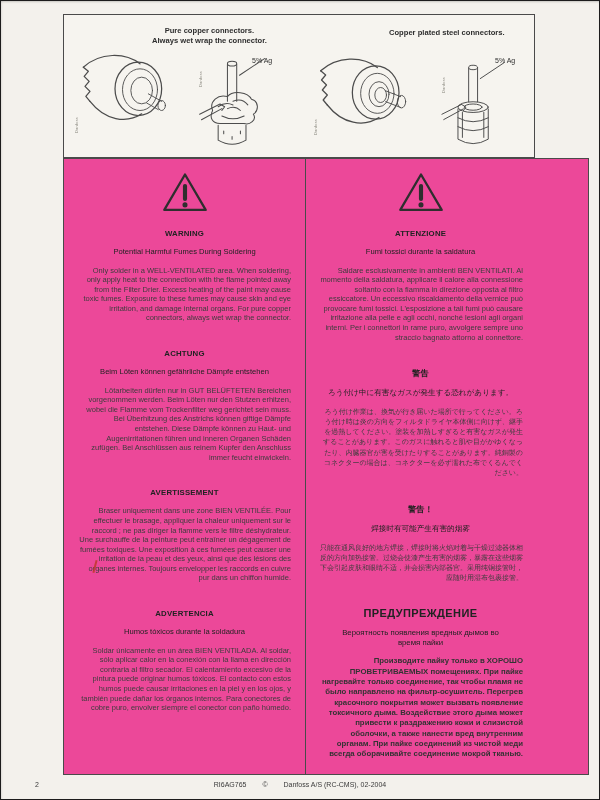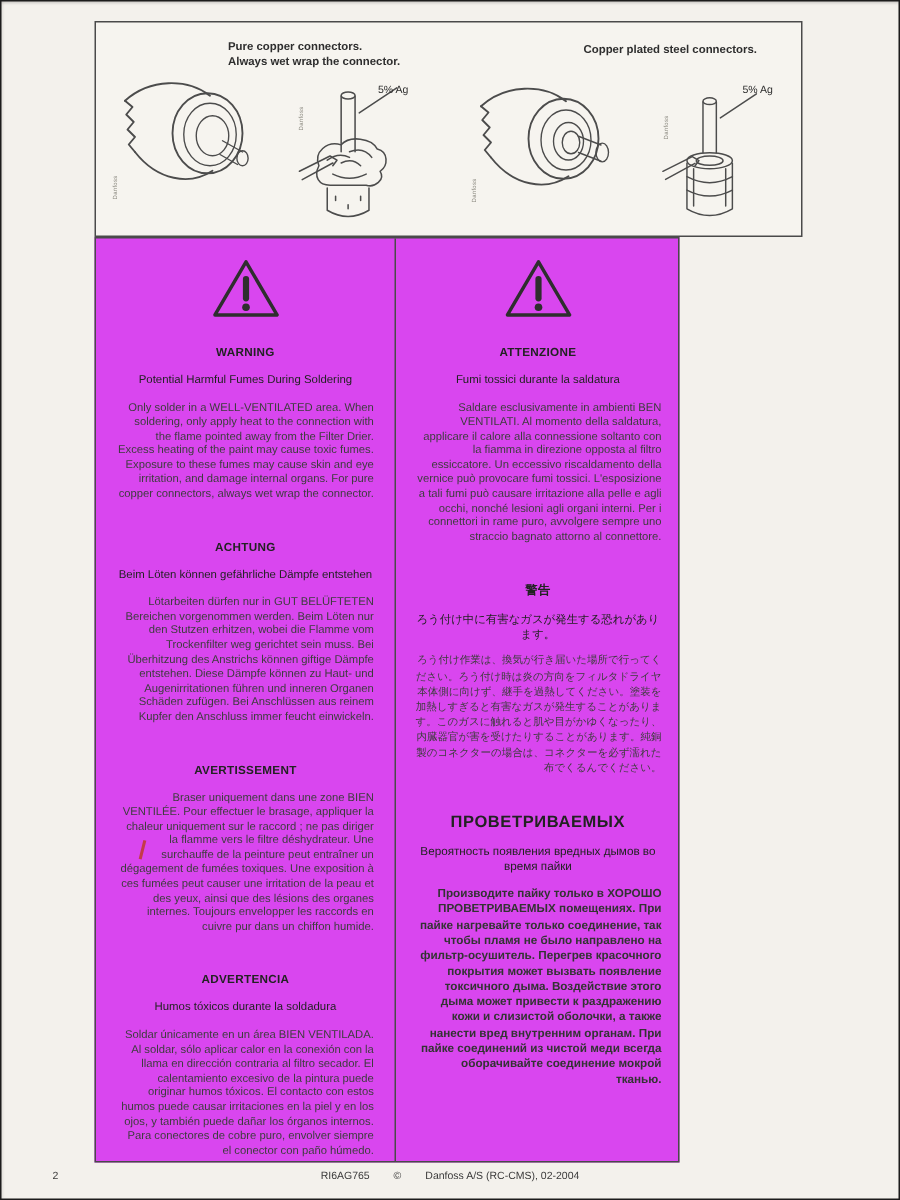--- a/index.html
+++ b/index.html
@@ -6,32 +6,32 @@
   .page{
     position:relative;width:600px;height:800px;overflow:hidden;
     background:#f3f1ec;
     font-family:"Liberation Sans","DejaVu Sans",sans-serif;
     color:#3a3a3a;
     outline:1px solid #1c1c1c;outline-offset:-1px;
     box-shadow:inset 0 2px 2px rgba(0,0,0,.18), inset 2px 0 2px rgba(0,0,0,.08);
   }
   
   .figures-box{position:absolute;left:63px;top:14px;width:470px;height:142px;border:1px solid #4a4a4a;background:#f6f4ef;}
-  .fig{position:absolute;top:0;height:100%;width:235px;}
+  .fig{position:absolute;top:0;height:100%;width:235px;text-align:center;}
   .fig-left{left:0;}
   .fig-right{left:235px;}
   .fig-caption{position:absolute;font-size:7.6px;font-weight:bold;color:#2e2e2e;line-height:10px;white-space:nowrap;}
   .fig-left .fig-caption{left:88px;top:11px;}
   .fig-right .fig-caption{left:90px;top:13px;}
   .connector-svg{position:absolute;}
   .solder-svg{position:absolute;}
   .ag-label{position:absolute;font-size:7px;color:#2e2e2e;white-space:nowrap;}
   .ref-label{position:absolute;font-size:4px;color:#8a887f;transform:rotate(-90deg);transform-origin:left top;white-space:nowrap;letter-spacing:.2px;}
   
-  .main-box{position:absolute;left:63px;top:158px;width:390px;height:617px;border:1px solid #4a4a4a;display:flex;background:#d946ef;box-sizing:border-box;}
+  .main-box{position:absolute;left:63px;top:158px;width:526px;height:617px;border:1px solid #4a4a4a;display:flex;background:#ec4899;box-sizing:border-box;}
   .col{box-sizing:border-box;padding:8px 14px 6px 14px;}
   .col-left{width:242px;border-right:1px solid #4a4a4a;}
   .col-right{width:228px;padding:8px 11px 6px 12px;}
   .tri-wrap{width:100%;text-align:center;margin:4px 0 2px 0;}
   .tri{width:46px;height:42px;}
   .sec-heading{font-weight:bold;text-align:center;font-size:7.8px;color:#222;margin-top:12px;letter-spacing:.2px;}
   .sec-subtitle{font-weight:normal;text-align:center;font-size:7.6px;color:#222;margin-top:9px;line-height:9.5px;}
   .sec-body{font-size:7.5px;line-height:9.6px;margin-top:9px;color:#3d3d3d;text-align:right;}
   .sec-gap{margin-top:26px;}
   .cjk-heading{font-size:8.2px;}
@@ -166,23 +166,28 @@
         <div class="sec-subtitle">Fumi tossici durante la saldatura</div>
         <div class="sec-body">Saldare esclusivamente in ambienti BEN VENTILATI. Al momento della saldatura, applicare il calore alla connessione soltanto con la fiamma in direzione opposta al filtro essiccatore. Un eccessivo riscaldamento della vernice può provocare fumi tossici. L'esposizione a tali fumi può causare irritazione alla pelle e agli occhi, nonché lesioni agli organi interni. Per i connettori in rame puro, avvolgere sempre uno straccio bagnato attorno al connettore.</div>
       </div>
 
       <div class="sec">
         <div class="sec-heading cjk-heading sec-gap">警告</div>
         <div class="sec-subtitle">ろう付け中に有害なガスが発生する恐れがあります。</div>
         <div class="sec-body cjk-body">ろう付け作業は、換気が行き届いた場所で行ってください。ろう付け時は炎の方向をフィルタドライヤ本体側に向けず、継手を過熱してください。塗装を加熱しすぎると有害なガスが発生することがあります。このガスに触れると肌や目がかゆくなったり、内臓器官が害を受けたりすることがあります。純銅製のコネクターの場合は、コネクターを必ず濡れた布でくるんでください。</div>
       </div>
 
-
-      <div class="sec">
-        <div class="sec-heading ru-heading">ПРОВЕТРИВАЕМЫХ</div>
+      <div class="sec">
+        <div class="sec-heading cjk-heading sec-gap">警告！</div>
+        <div class="sec-subtitle">焊接时有可能产生有害的烟雾</div>
+        <div class="sec-body cjk-body">只能在通风良好的地方焊接，焊接时将火焰对着与干燥过滤器体相反的方向加热接管。过烧会使漆产生有害的烟雾，暴露在这些烟雾下会引起皮肤和眼睛不适，并会损害内部器官。采用纯铜接管时，应随时用湿布包裹接管。</div>
+      </div>
+
+      <div class="sec">
+        <div class="sec-heading ru-heading">ПРЕДУПРЕЖДЕНИЕ</div>
         <div class="sec-subtitle ru-subtitle">Вероятность появления вредных дымов во время пайки</div>
         <div class="sec-body ru-body">Производите пайку только в ХОРОШО ПРОВЕТРИВАЕМЫХ помещениях. При пайке нагревайте только соединение, так чтобы пламя не было направлено на фильтр-осушитель. Перегрев красочного покрытия может вызвать появление токсичного дыма. Воздействие этого дыма может привести к раздражению кожи и слизистой оболочки, а также нанести вред внутренним органам. При пайке соединений из чистой меди всегда оборачивайте соединение мокрой тканью.</div>
       </div>
     </div>
   </div>
 
   <div class="red-mark"></div>
 
   <div class="footer">
     <span class="page-num">2</span>

